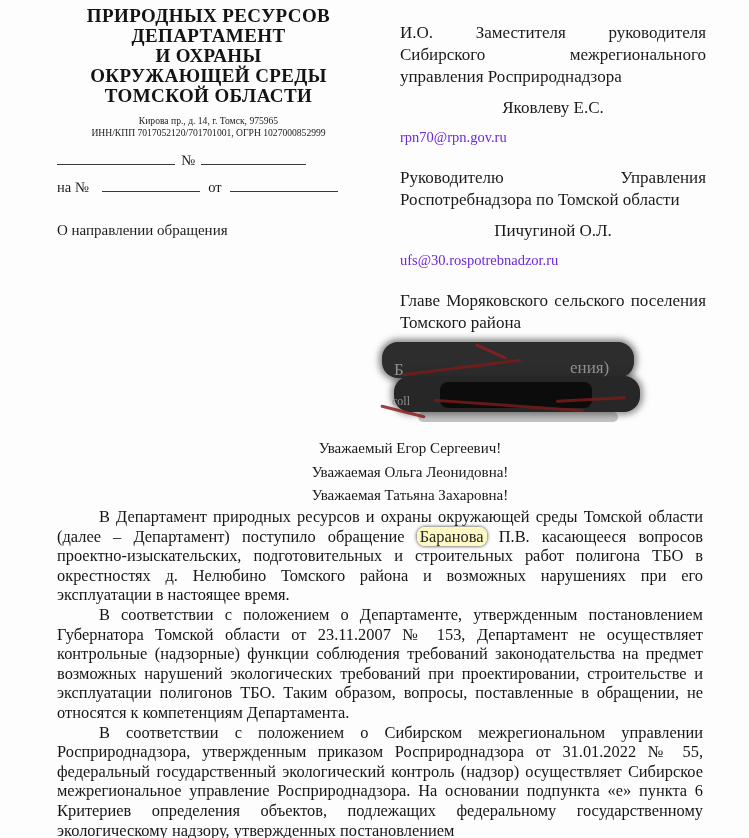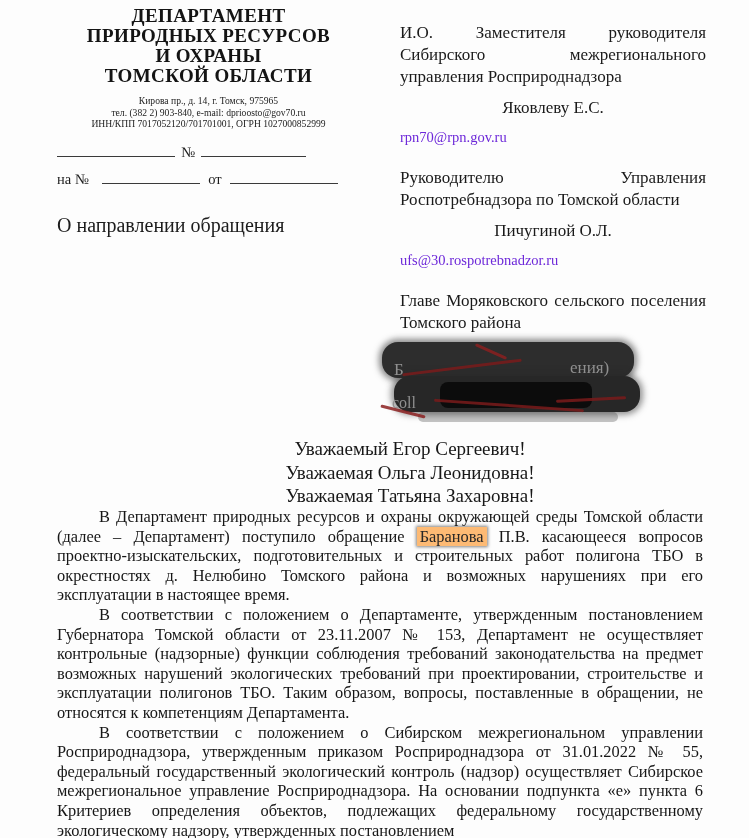--- a/index.html
+++ b/index.html
@@ -32,21 +32,21 @@
   .ref-lines{
     margin-top:13px;text-align:left;font-size:14.5px;color:#1c1c1c;
   }
   .ref-row{height:27px;white-space:nowrap;}
   .blank{
     display:inline-block;border-bottom:1px solid #3a3a3a;height:13px;
     vertical-align:baseline;
   }
   .ref-row .lbl{display:inline-block;padding:0 6px;}
   .subject{
-    margin-top:17px;text-align:left;font-size:20px;color:#1c1c1c;
+    margin-top:17px;text-align:left;font-size:15px;color:#1c1c1c;
   }
 
   
   .addressees{
     position:absolute;left:400px;top:6px;width:306px;
     font-size:17px;line-height:22px;color:#1a1a1a;
   }
   .addr-pos{margin:16px 0 9px 0;text-align:justify;}
   .addr-name{margin:0 0 9px 0;text-align:center;}
   .addr-email{margin:0 0 20px 0;font-size:14.5px;line-height:19px;color:#6d28d9;}
@@ -59,50 +59,50 @@
   .blob{position:absolute;border-radius:16px;z-index:2;}
   .blob1{left:4px;top:2px;width:252px;height:36px;background:#2d2d2d;box-shadow:0 0 6px 3px rgba(40,40,40,.55);}
   .blob2{left:16px;top:36px;width:246px;height:36px;background:#272727;box-shadow:0 0 6px 3px rgba(40,40,40,.5);}
   .blob-core{left:62px;top:42px;width:152px;height:26px;background:#0c0c0c;border-radius:8px;z-index:4;}
   .smudge{position:absolute;left:40px;top:72px;width:200px;height:10px;background:rgba(90,90,90,.35);border-radius:5px;z-index:1;}
   .pen{position:absolute;height:3px;border-radius:2px;z-index:5;opacity:.85;}
 
   
   .salutation{
     position:absolute;left:190px;top:437px;width:440px;
-    text-align:center;font-size:19px;line-height:23.5px;color:#181818;
+    text-align:center;font-size:15px;line-height:23.5px;color:#181818;
   }
 
   
   .body-text{
     position:absolute;left:57px;top:507px;width:646px;
     font-size:16.4px;line-height:19.6px;color:#161616;
     text-align:justify;
   }
   .body-text p{margin:0;text-indent:42px;}
   .name-redacted{
-    background:#fdba74;color:#262626;padding:0 3px;border-radius:0;
+    background:#fef9c3;color:#262626;padding:0 3px;border-radius:8px;
     box-shadow:0 0 3px 1px rgba(30,30,30,.55);
   }
 </style>
 </head>
 <body>
 
 <div class="page">
 
   <div class="letterhead">
     <div class="lh-title">
+      <div>ПРИРОДНЫХ РЕСУРСОВ</div>
       <div>ДЕПАРТАМЕНТ</div>
-      <div>ПРИРОДНЫХ РЕСУРСОВ</div>
       <div>И ОХРАНЫ</div>
+      <div>ОКРУЖАЮЩЕЙ СРЕДЫ</div>
       <div>ТОМСКОЙ ОБЛАСТИ</div>
     </div>
     <div class="lh-address">
       <div>Кирова пр., д. 14, г. Томск, 975965</div>
-      <div>тел. (382 2) 903-840, e-mail: dprioosto@gov70.ru</div>
       <div>ИНН/КПП 7017052120/701701001, ОГРН 1027000852999</div>
     </div>
     <div class="ref-lines">
       <div class="ref-row">
         <span class="blank" style="width:118px"></span><span class="lbl">№</span><span class="blank" style="width:105px"></span>
       </div>
       <div class="ref-row">
         <span>на №</span>
         <span class="blank" style="width:98px;margin-left:10px"></span><span class="lbl" style="padding:0 8px">от</span><span class="blank" style="width:108px"></span>
       </div>
@@ -120,21 +120,21 @@
     <p class="addr-email">ufs@30.rospotrebnadzor.ru</p>
 
     <p class="addr-pos">Главе Моряковского сельского поселения Томского района</p>
     <p class="addr-name">Вахитовой Т.З.</p>
     <p class="addr-email">morzaton-sp@tomsky.gov70.ru</p>
   </div>
 
   <div class="redaction">
     <span class="red-frag" style="left:16px;top:20px">Б</span>
     <span class="red-frag" style="left:192px;top:18px">ения)</span>
-    <span class="red-frag" style="left:14px;top:54px;font-size:16px">coll</span>
+    <span class="red-frag" style="left:14px;top:54px;font-size:12px">coll</span>
     <span class="red-frag" style="left:118px;top:54px;font-size:15px">.com</span>
     <div class="blob blob1"></div>
     <div class="blob blob2"></div>
     <div class="blob blob-core"></div>
     <div class="smudge"></div>
     <div class="pen" style="left:24px;top:26px;width:120px;background:#7a1b1b;transform:rotate(-7deg)"></div>
     <div class="pen" style="left:96px;top:10px;width:34px;background:#8b2020;transform:rotate(24deg)"></div>
     <div class="pen" style="left:56px;top:64px;width:150px;background:#7a1b1b;transform:rotate(4deg)"></div>
     <div class="pen" style="left:2px;top:70px;width:46px;background:#8b2020;transform:rotate(14deg)"></div>
     <div class="pen" style="left:178px;top:58px;width:70px;background:#7a1b1b;transform:rotate(-3deg)"></div>

